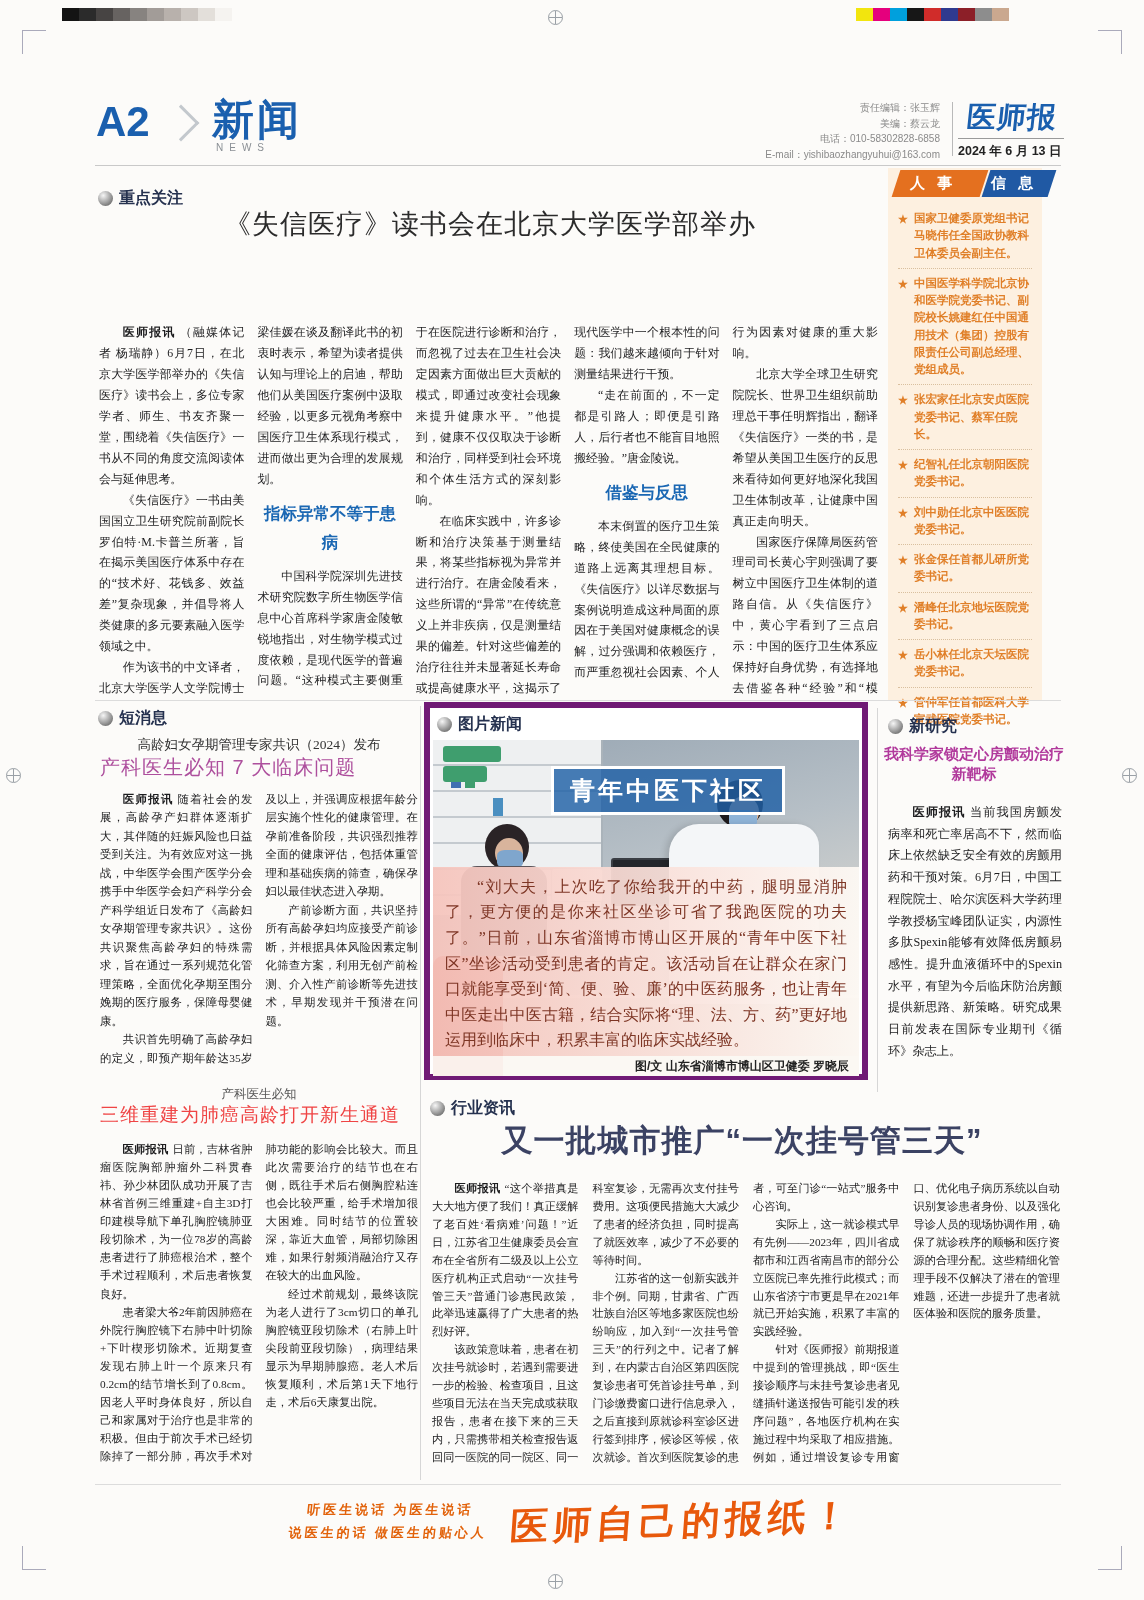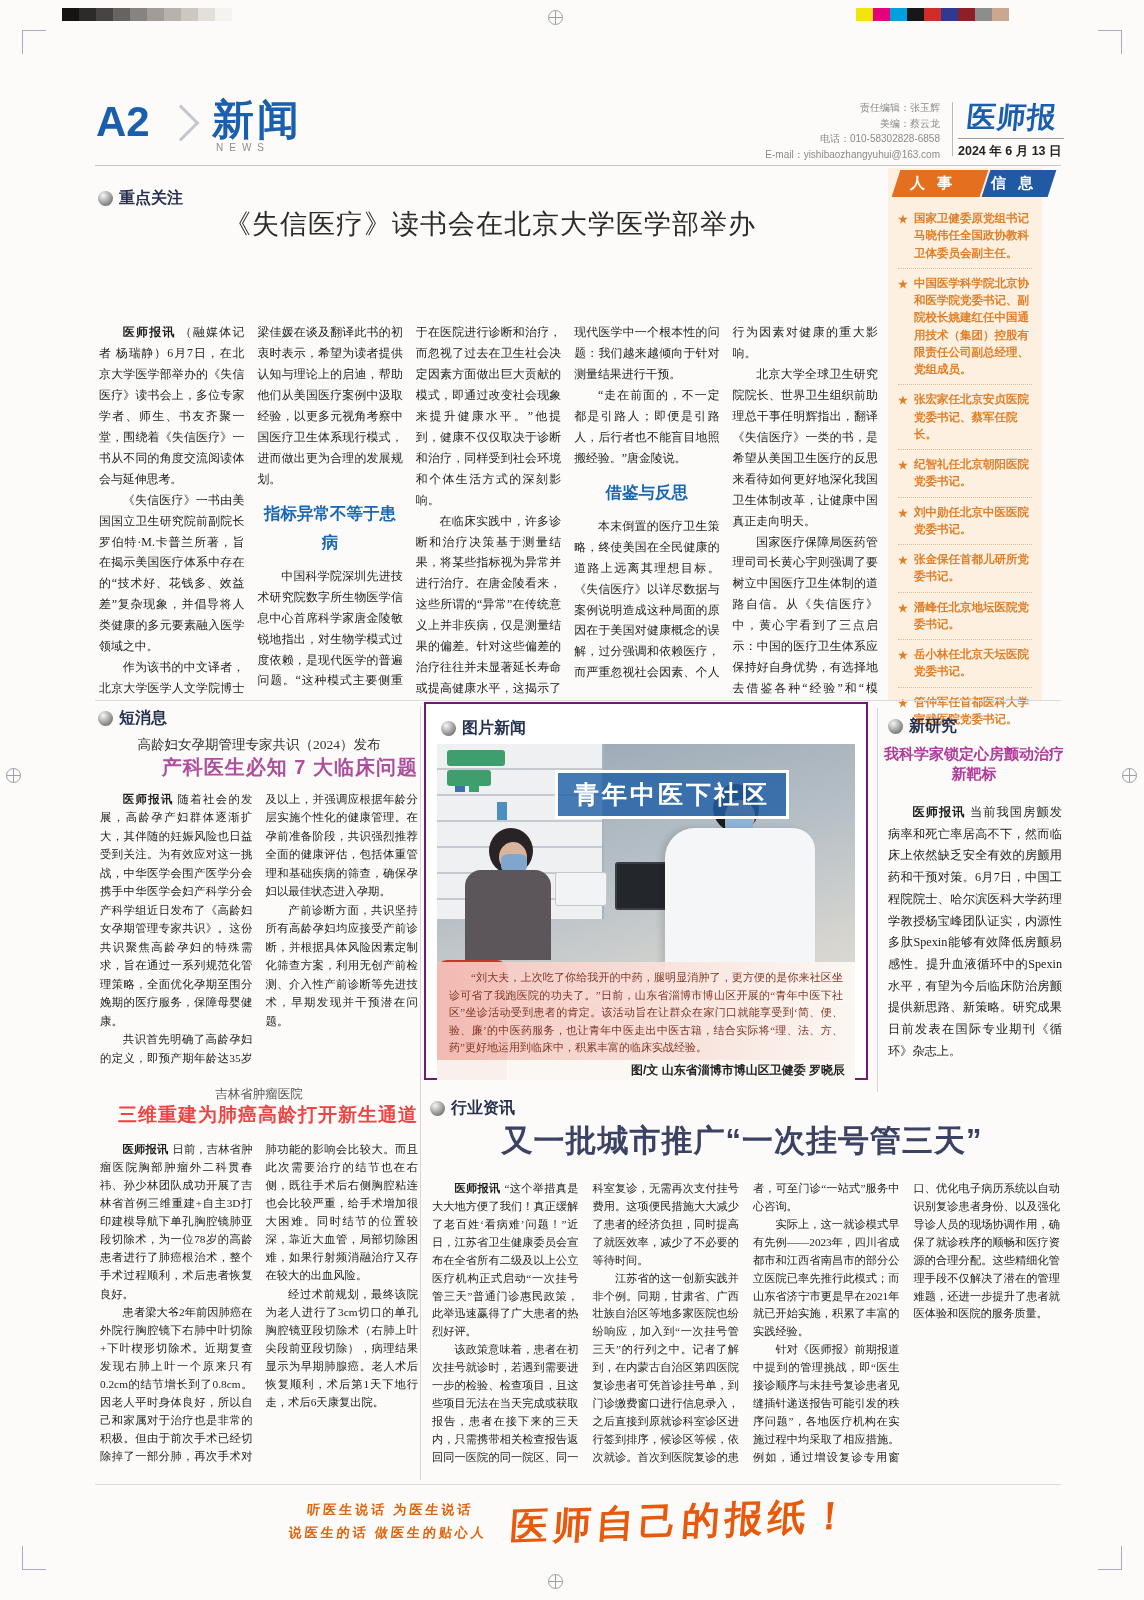--- a/index.html
+++ b/index.html
@@ -55,38 +55,38 @@
   .p-item{display:flex;gap:6px;padding:6px 0;border-bottom:1px dotted #d9bf9e;color:#e07f28;font-weight:bold;font-size:11.5px;line-height:1.5;font-family:"Liberation Sans",sans-serif}
   .p-item:last-child{border-bottom:none}
   .star{flex:0 0 auto;font-size:11px;padding-top:1px}
 
   
   .vline{position:absolute;width:1px;background:#d6d6d6}
   .hline{position:absolute;height:1px;background:#dcdcdc}
 
   
   .s-kicker{width:318px;text-align:center;color:#333}
-  .s-headline{width:318px;text-align:right;font-weight:700;font-family:"Liberation Sans",sans-serif;letter-spacing:1px}
+  .s-headline{width:318px;text-align:left;font-weight:400;font-family:"Liberation Sans",sans-serif;letter-spacing:1px}
   .s1-body{left:100px;top:790px;width:318px;height:292px;columns:2;column-gap:13px;column-fill:auto;font-size:11.4px;line-height:1.62;text-align:justify;overflow:hidden}
   .s2-body{left:100px;top:1140px;width:318px;height:336px;columns:2;column-gap:13px;column-fill:auto;font-size:11.3px;line-height:1.6;text-align:justify;overflow:hidden}
 
   
-  .photo-box{left:424px;top:702px;width:444px;height:378px;border:2px solid #701a75;background:#fff;padding:11px}
+  .photo-box{left:424px;top:702px;width:444px;height:378px;border:6px solid #701a75;background:#fff;padding:3px}
   .pn-label{margin:3px 2px 5px 4px}
   .photo{position:relative;height:336px;overflow:hidden;background:linear-gradient(165deg,#97a5b2 0%,#b6bfc6 38%,#d6d5d0 68%,#e8e3da 100%)}
   .ph-shelf{position:absolute;left:0;top:0;width:40%;height:52%;background:repeating-linear-gradient(180deg,#eef0f1 0 24px,#c4cacf 24px 26px);border-right:2px solid #aab3ba}
   .ph-folder{position:absolute;width:10px;height:18px}
   .ph-sign{position:absolute;height:16px;border-radius:3px;background:#3f9e6e}
   .ph-desk{position:absolute;left:0;bottom:0;width:100%;height:24%;background:#d8d0c2;border-top:3px solid #efe9df}
   .ph-monitor{position:absolute;background:#23262b;border:2px solid #3a3e44;border-radius:3px}
   .ph-printer{position:absolute;background:#f2f3f4;border:1px solid #c5c9cc;border-radius:3px}
   .ph-chair{position:absolute;background:#c0392b;border-radius:10px 10px 0 0}
   .head{position:absolute;border-radius:50%}
   .ph-headline{position:absolute;top:26px;left:118px;padding:5px 16px;background:rgba(32,96,166,.82);border:3px solid #fff;color:#fff;font-size:25px;font-weight:900;font-family:"Liberation Sans",sans-serif;letter-spacing:3px}
-  .ph-caption{position:absolute;left:0;right:0;bottom:20px;background:linear-gradient(90deg,rgba(246,196,188,.93),rgba(253,249,244,.95));padding:7px 12px 3px;color:#7d3524;font-size:11px;line-height:1.6;text-align:justify;text-indent:2em}
+  .ph-caption{position:absolute;left:0;right:0;bottom:20px;background:linear-gradient(90deg,rgba(246,196,188,.93),rgba(253,249,244,.95));padding:7px 12px 3px;color:#7d3524;font-size:16px;line-height:1.6;text-align:justify;text-indent:2em}
   .ph-credit{position:absolute;left:0;right:0;bottom:0;height:20px;background:rgba(253,250,246,.95);text-align:right;font-weight:bold;font-size:12px;color:#222;padding:2px 10px;font-family:"Liberation Sans",sans-serif}
 
   
   .res-headline{left:884px;top:744px;width:180px;text-align:center;font-size:15px;font-weight:900;color:#b13a9c;font-family:"Liberation Sans",sans-serif;line-height:1.35}
   .res-body{left:888px;top:802px;width:174px;height:294px;font-size:12.2px;line-height:1.78;text-align:justify;overflow:hidden}
 
   
   .ind-headline{left:424px;top:1120px;width:636px;text-align:center;font-size:31px;font-weight:900;color:#3b4263;font-family:"Liberation Sans",sans-serif;letter-spacing:1px}
   .ind-body{left:432px;top:1180px;width:628px;height:302px;columns:4;column-gap:14px;column-fill:auto;font-size:11.2px;line-height:1.6;text-align:justify;overflow:hidden}
 
@@ -222,21 +222,21 @@
     <span class="sphere"></span>
     <span>短消息</span>
   </div>
   <div class="abs s-kicker" style="left:100px;top:736px;font-size:13.5px">高龄妇女孕期管理专家共识（2024）发布</div>
   <div class="abs s-headline" style="left:100px;top:754px;font-size:20px;color:#ad4f9d">产科医生必知 7 大临床问题</div>
   <div class="abs s1-body">
     <p class="para"><b class="lead">医师报讯</b><span>随着社会的发展，高龄孕产妇群体逐渐扩大，其伴随的妊娠风险也日益受到关注。为有效应对这一挑战，中华医学会围产医学分会携手中华医学会妇产科学分会产科学组近日发布了《高龄妇女孕期管理专家共识》。这份共识聚焦高龄孕妇的特殊需求，旨在通过一系列规范化管理策略，全面优化孕期至围分娩期的医疗服务，保障母婴健康。</span></p>
     <p class="para">共识首先明确了高龄孕妇的定义，即预产期年龄达35岁及以上，并强调应根据年龄分层实施个性化的健康管理。在孕前准备阶段，共识强烈推荐全面的健康评估，包括体重管理和基础疾病的筛查，确保孕妇以最佳状态进入孕期。</p>
     <p class="para">产前诊断方面，共识坚持所有高龄孕妇均应接受产前诊断，并根据具体风险因素定制化筛查方案，利用无创产前检测、介入性产前诊断等先进技术，早期发现并干预潜在问题。</p>
   </div>
-  <div class="abs s-kicker" style="left:100px;top:1086px;font-size:12.5px;color:#555">吉林省肿瘤医院</div>
+  <div class="abs s-kicker" style="left:100px;top:1086px;font-size:12.5px;color:#555">产科医生必知</div>
   <div class="abs s-headline" style="left:100px;top:1102px;font-size:19px;color:#ef4444">三维重建为肺癌高龄打开新生通道</div>
   <div class="abs s2-body">
     <p class="para"><b class="lead">医师报讯</b><span>日前，吉林省肿瘤医院胸部肿瘤外二科贯春祎、孙少林团队成功开展了吉林省首例三维重建+自主3D打印建模导航下单孔胸腔镜肺亚段切除术，为一位78岁的高龄患者进行了肺癌根治术，整个手术过程顺利，术后患者恢复良好。</span></p>
     <p class="para">患者梁大爷2年前因肺癌在外院行胸腔镜下右肺中叶切除+下叶楔形切除术。近期复查发现右肺上叶一个原来只有0.2cm的结节增长到了0.8cm。因老人平时身体良好，所以自己和家属对于治疗也是非常的积极。但由于前次手术已经切除掉了一部分肺，再次手术对肺功能的影响会比较大。而且此次需要治疗的结节也在右侧，既往手术后右侧胸腔粘连也会比较严重，给手术增加很大困难。同时结节的位置较深，靠近大血管，局部切除困难，如果行射频消融治疗又存在较大的出血风险。</p>
     <p class="para">经过术前规划，最终该院为老人进行了3cm切口的单孔胸腔镜亚段切除术（右肺上叶尖段前亚段切除），病理结果显示为早期肺腺癌。老人术后恢复顺利，术后第1天下地行走，术后6天康复出院。</p>
   </div>
 
   <div class="abs photo-box">
     <div class="sec-label pn-label">
       <span class="sphere"></span>

